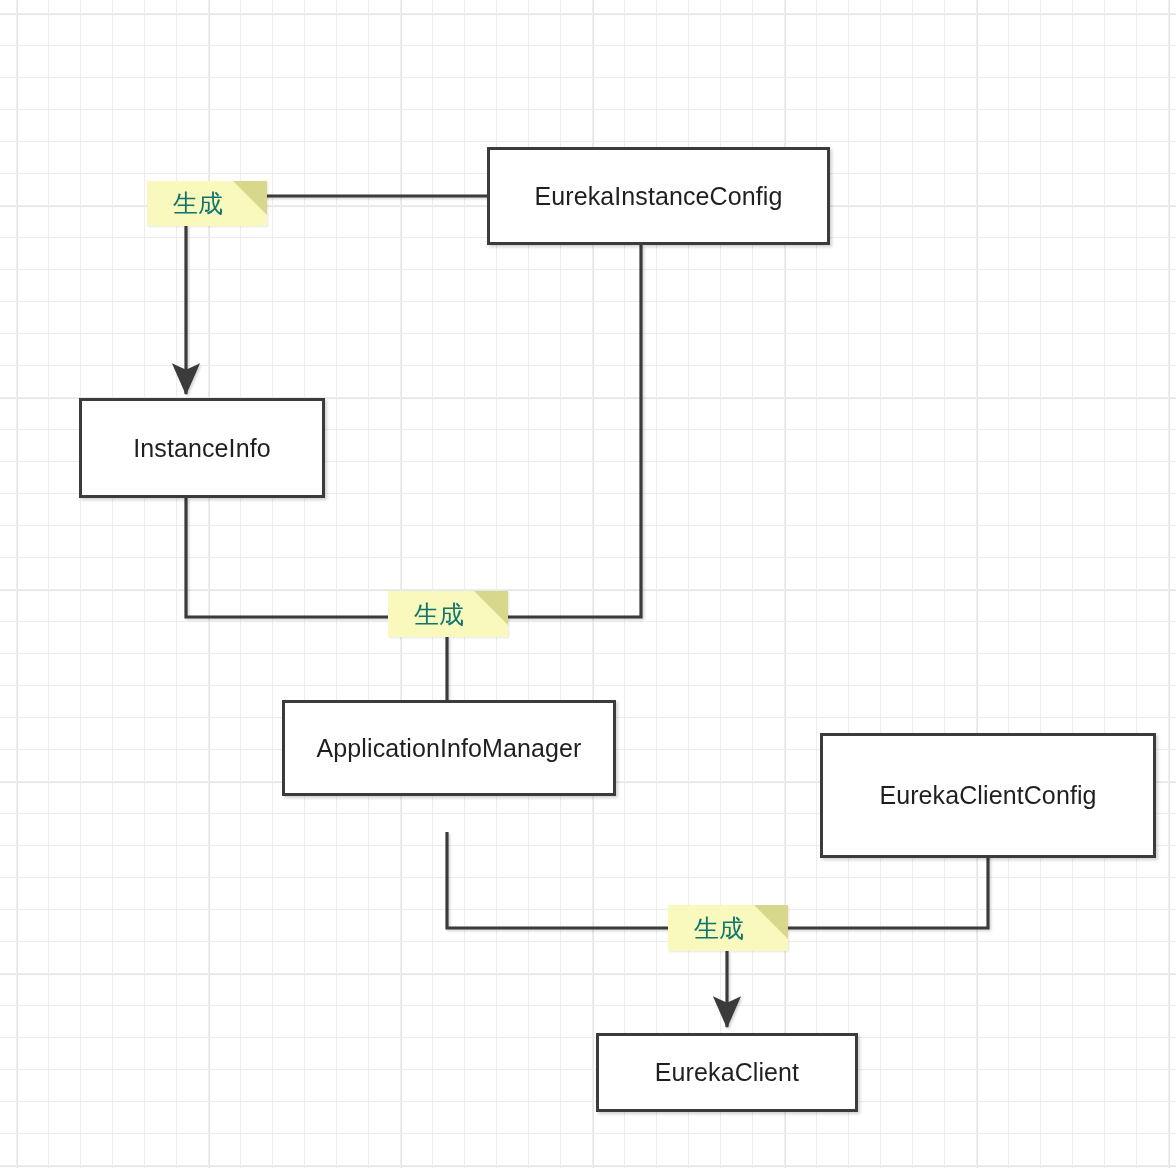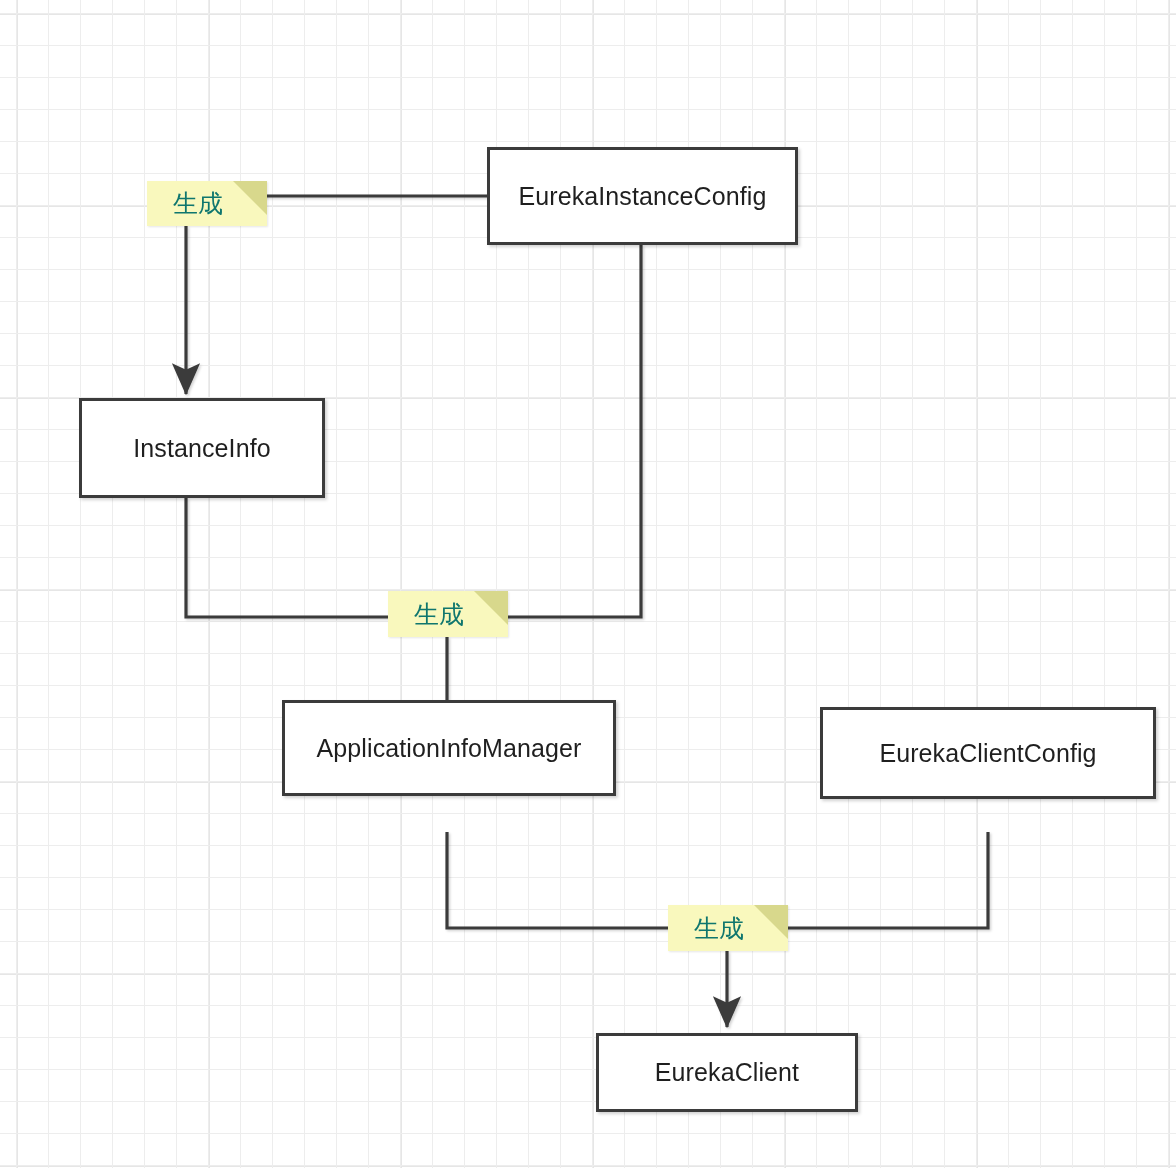--- a/index.html
+++ b/index.html
@@ -99,33 +99,33 @@
       <polyline points="186,226 186,394" marker-end="url(#arrowHead)"></polyline>
       <polyline points="186,498 186,617 447,617"></polyline>
       <polyline points="641,245 641,617 447,617"></polyline>
       <polyline points="447,637 447,732" marker-end="url(#arrowHead)"></polyline>
       <polyline points="447,832 447,928 727,928"></polyline>
       <polyline points="988,832 988,928 727,928"></polyline>
       <polyline points="727,951 727,1027" marker-end="url(#arrowHead)"></polyline>
     </g>
   </svg>
 
-  <div class="node" style="left:487px; top:147px; width:311px; height:98px;">
+  <div class="node" style="left:487px; top:147px; width:343px; height:98px;">
     <span class="node-label">EurekaInstanceConfig</span>
   </div>
 
   <div class="node" style="left:79px; top:398px; width:246px; height:100px;">
     <span class="node-label">InstanceInfo</span>
   </div>
 
   <div class="node" style="left:282px; top:700px; width:334px; height:96px;">
     <span class="node-label">ApplicationInfoManager</span>
   </div>
 
-  <div class="node" style="left:820px; top:707px; width:336px; height:92px;">
+  <div class="node" style="left:820px; top:733px; width:336px; height:125px;">
     <span class="node-label">EurekaClientConfig</span>
   </div>
 
   <div class="node" style="left:596px; top:1033px; width:262px; height:79px;">
     <span class="node-label">EurekaClient</span>
   </div>
 
   <div class="note" style="left:147px; top:181px; width:120px; height:45px;">
     <span class="note-fold"></span>
     <span class="note-label">生成</span>

